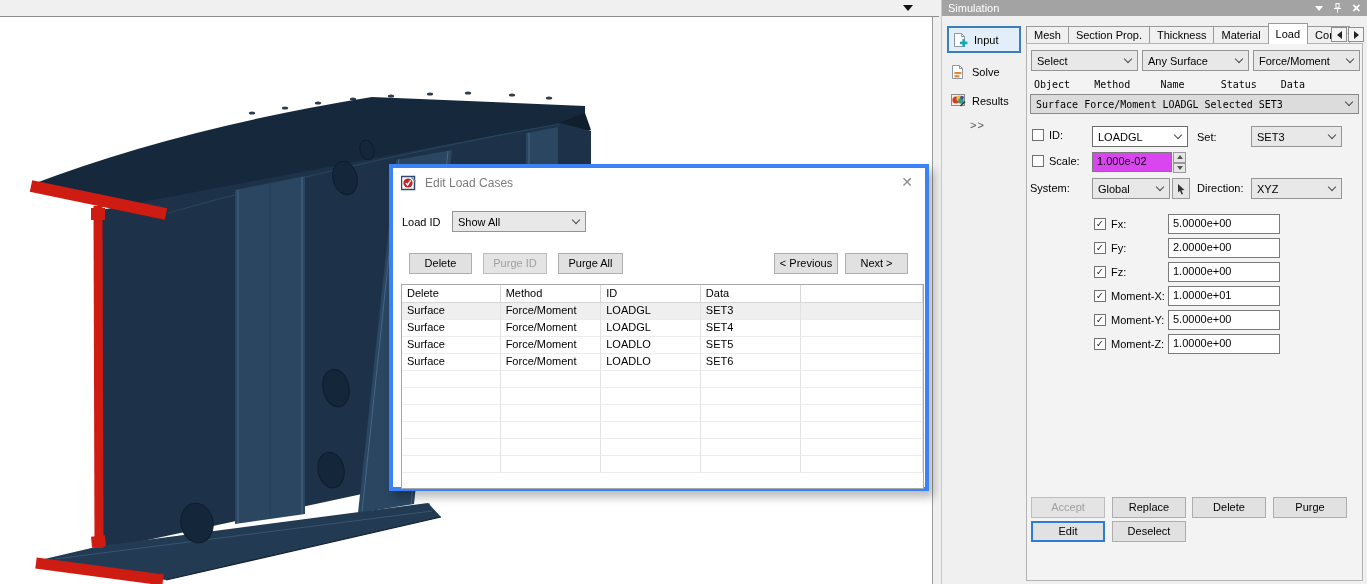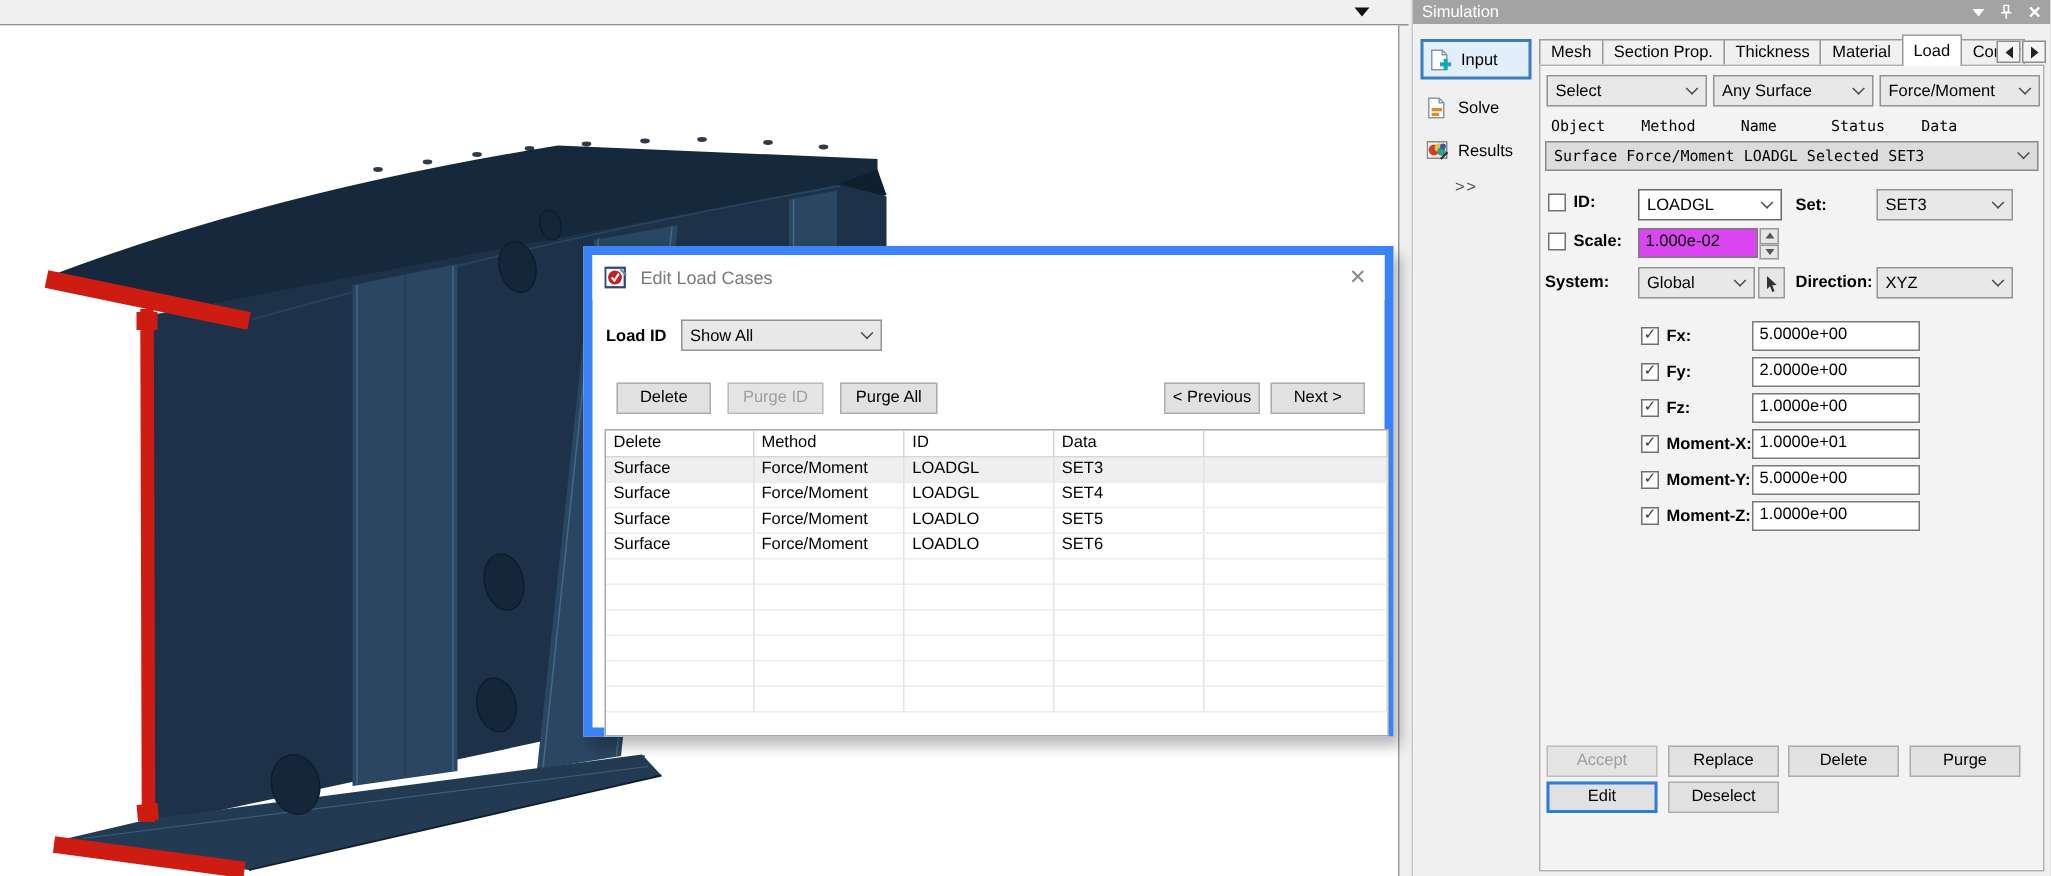--- a/index.html
+++ b/index.html
@@ -9,21 +9,21 @@
   .abs{position:absolute;}
 
   
   #topstrip{left:0;top:0;width:939px;height:17px;background:#f0f0f0;border-bottom:1px solid #8e8e8e;}
   #vp-menu-arrow{left:903px;top:5px;width:0;height:0;border-left:5px solid transparent;
      border-right:5px solid transparent;border-top:6px solid #111;cursor:pointer;}
   #viewport{left:0;top:17px;width:933px;height:567px;background:#ffffff;border-right:1px solid #9a9a9a;}
   #viewport svg{display:block;}
 
   
-  #dialog{left:389px;top:164px;width:540px;height:327px;background:#fff;border:6px solid #3b82f6;
+  #dialog{left:389px;top:164px;width:540px;height:327px;background:#fff;border:4px solid #3b82f6;
           box-shadow:5px 6px 9px rgba(0,0,0,.28);}
   #dlg-titlebar{position:absolute;left:0;top:0;right:0;height:30px;background:#fff;}
   #dlg-icon{position:absolute;left:8px;top:7px;}
   #dlg-title{position:absolute;left:32px;top:8px;font-size:12px;color:#7a7a7a;}
   #dlg-close{position:absolute;right:12px;top:6px;font-size:14px;color:#8a8a8a;cursor:pointer;}
   .win-btn{position:absolute;height:21px;background:#e1e1e1;border:1px solid #adadad;
            text-align:center;line-height:19px;cursor:pointer;}
   .win-btn.disabled{color:#9f9f9f;background:#e4e4e4;border-color:#bdbdbd;cursor:default;}
   .win-btn.focus{border:2px solid #2e7cd6;line-height:17px;}
   .combo{background:#e8e8e8;border:1px solid #949494;height:21px;display:flex;align-items:center;
@@ -75,21 +75,21 @@
 
   .mono{font-family:"DejaVu Sans Mono","Liberation Mono",monospace;font-size:10px;white-space:pre;}
   .field{background:#fff;border:1px solid #7a7a7a;height:20px;padding:2px 4px;overflow:hidden;white-space:nowrap;}
   .checkbox{width:12px;height:12px;background:#fff;border:1px solid #707070;font-size:10px;line-height:10px;
             text-align:center;color:#333;cursor:pointer;flex:none;}
   .frow{position:absolute;display:flex;align-items:center;gap:5px;}
   .spinner{position:absolute;width:13px;height:21px;display:flex;flex-direction:column;}
   .spin-b{flex:1;background:#e6e6e6;border:1px solid #999;display:flex;align-items:center;justify-content:center;cursor:pointer;}
   .tri-up{width:0;height:0;border-left:3px solid transparent;border-right:3px solid transparent;border-bottom:4px solid #555;}
   .tri-dn{width:0;height:0;border-left:3px solid transparent;border-right:3px solid transparent;border-top:4px solid #555;}
-  .lbl{white-space:nowrap;font-weight:bold;}
+  .lbl{white-space:nowrap;}
 </style>
 </head>
 <body>
 
 <div id="screen">
 
   <div class="abs" id="topstrip">
     <div class="abs" id="vp-menu-arrow"></div>
   </div>
 

